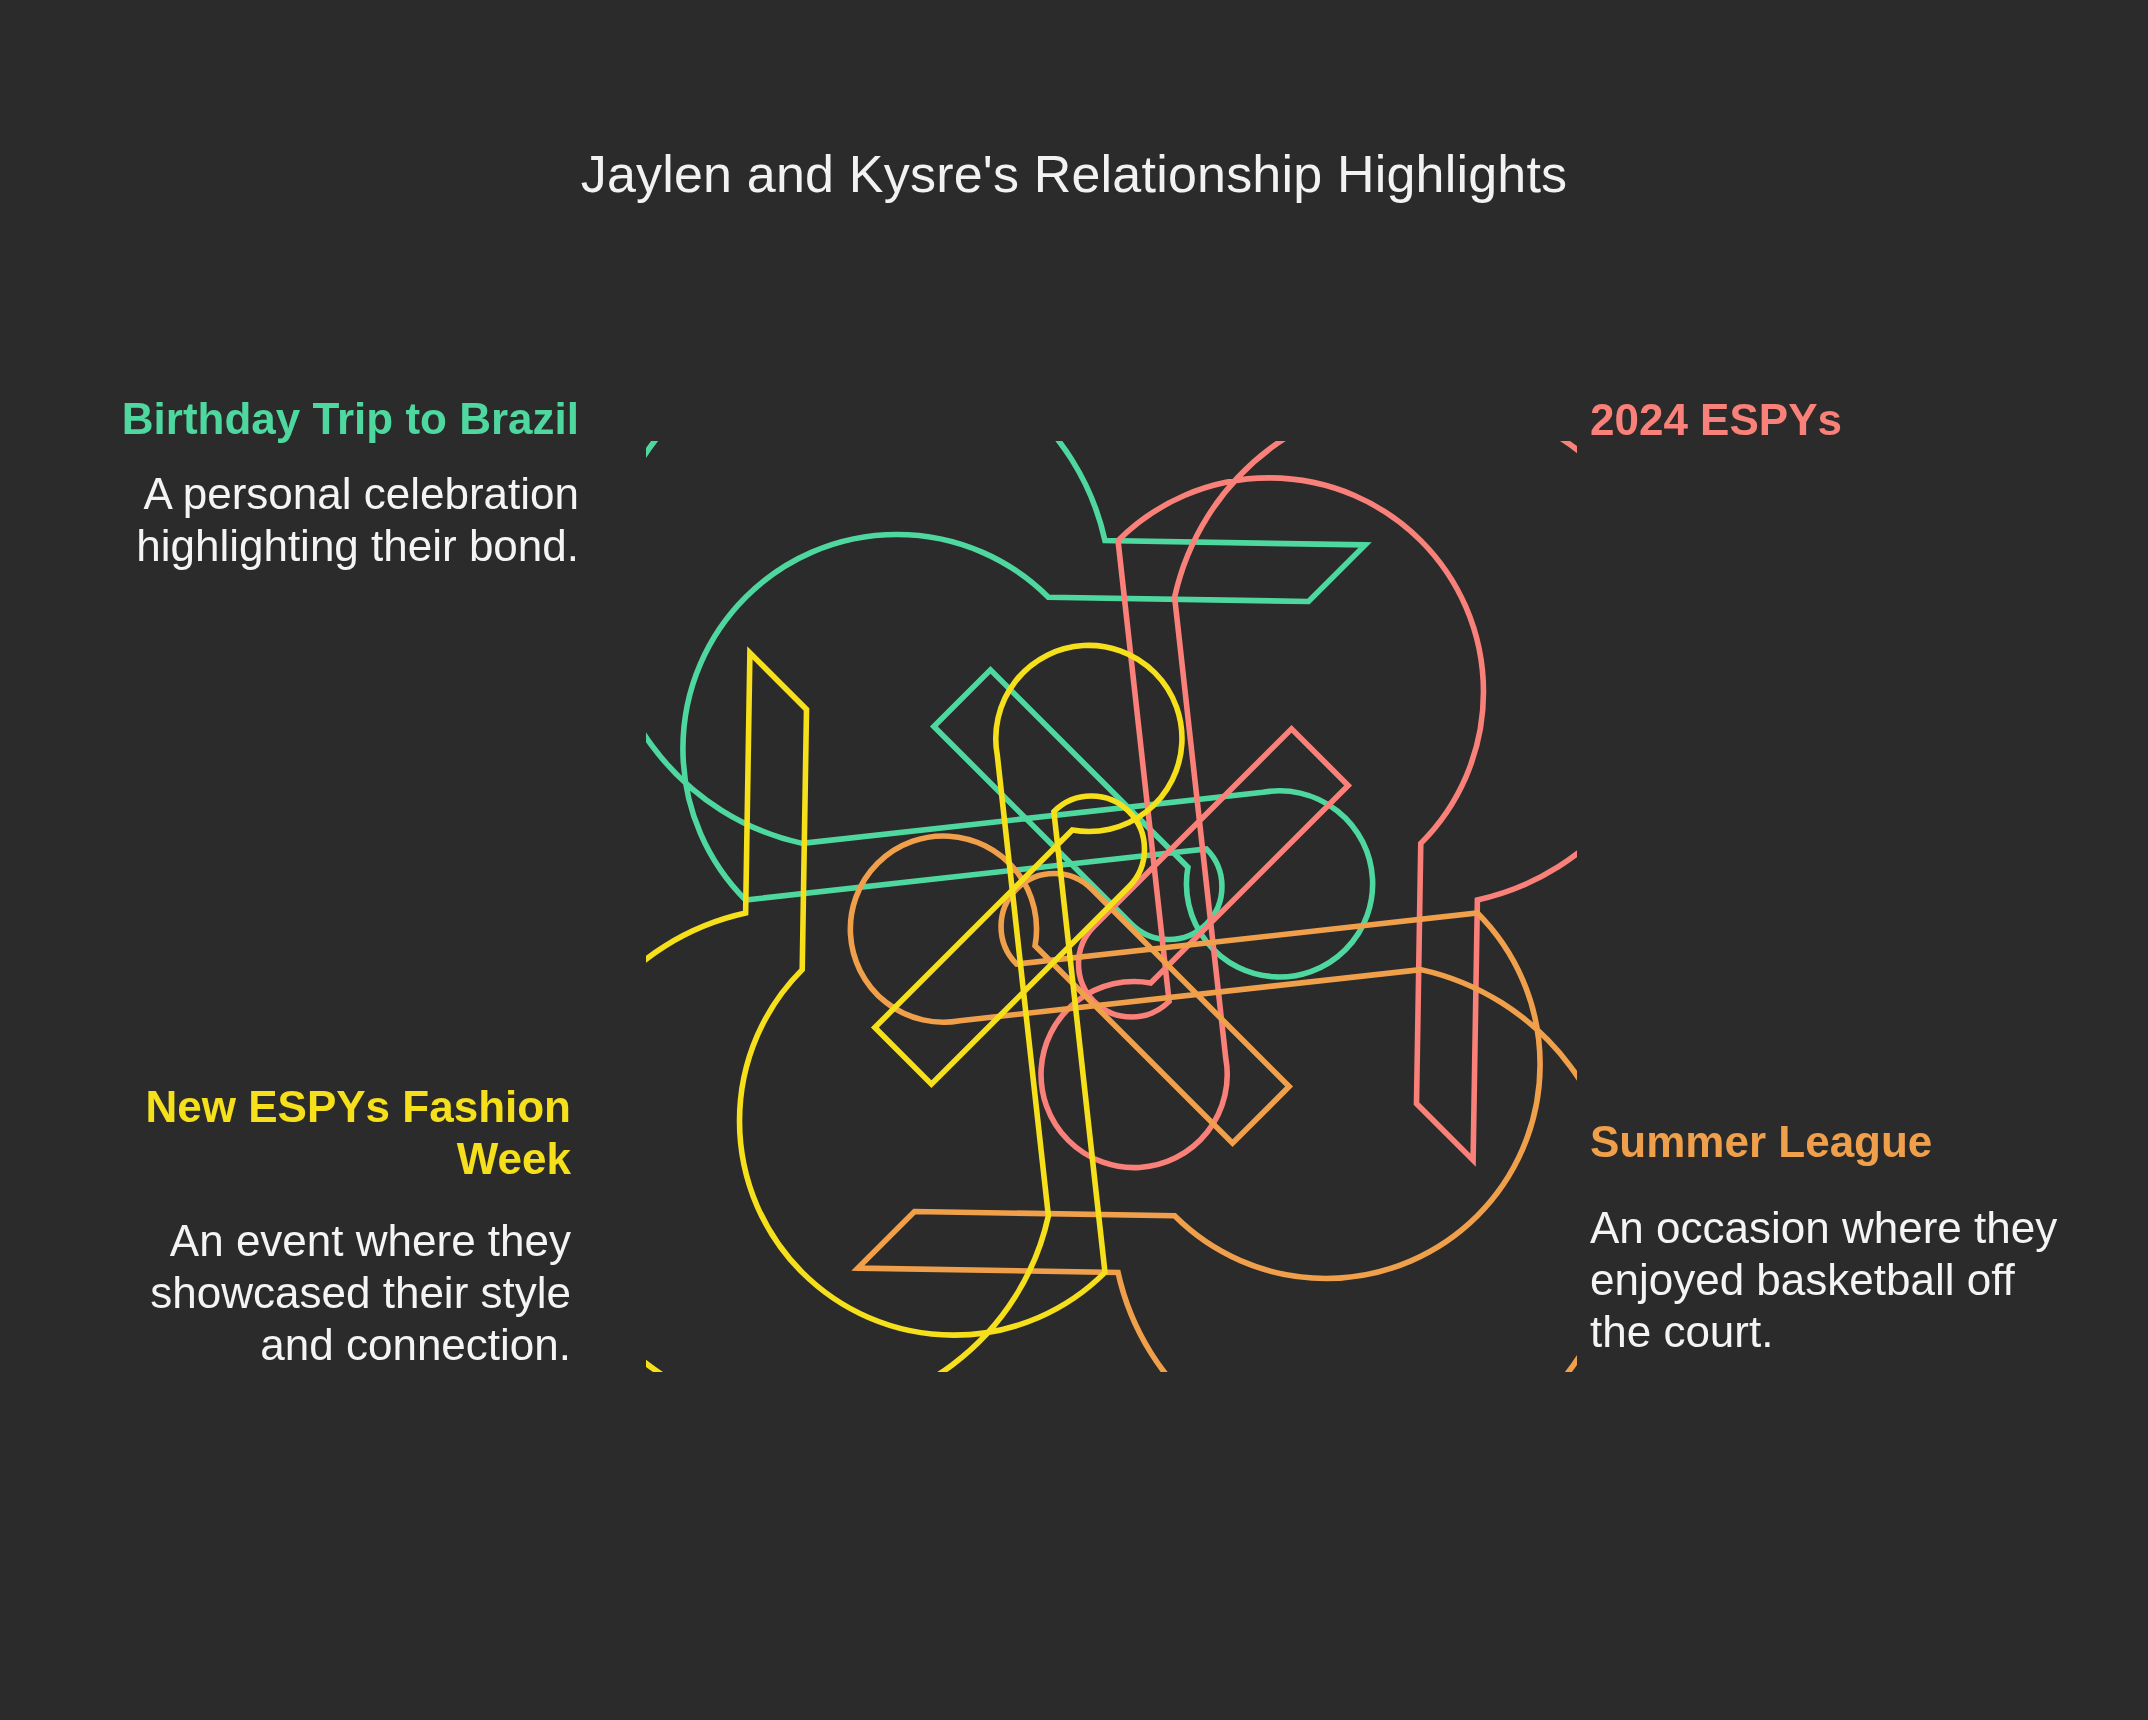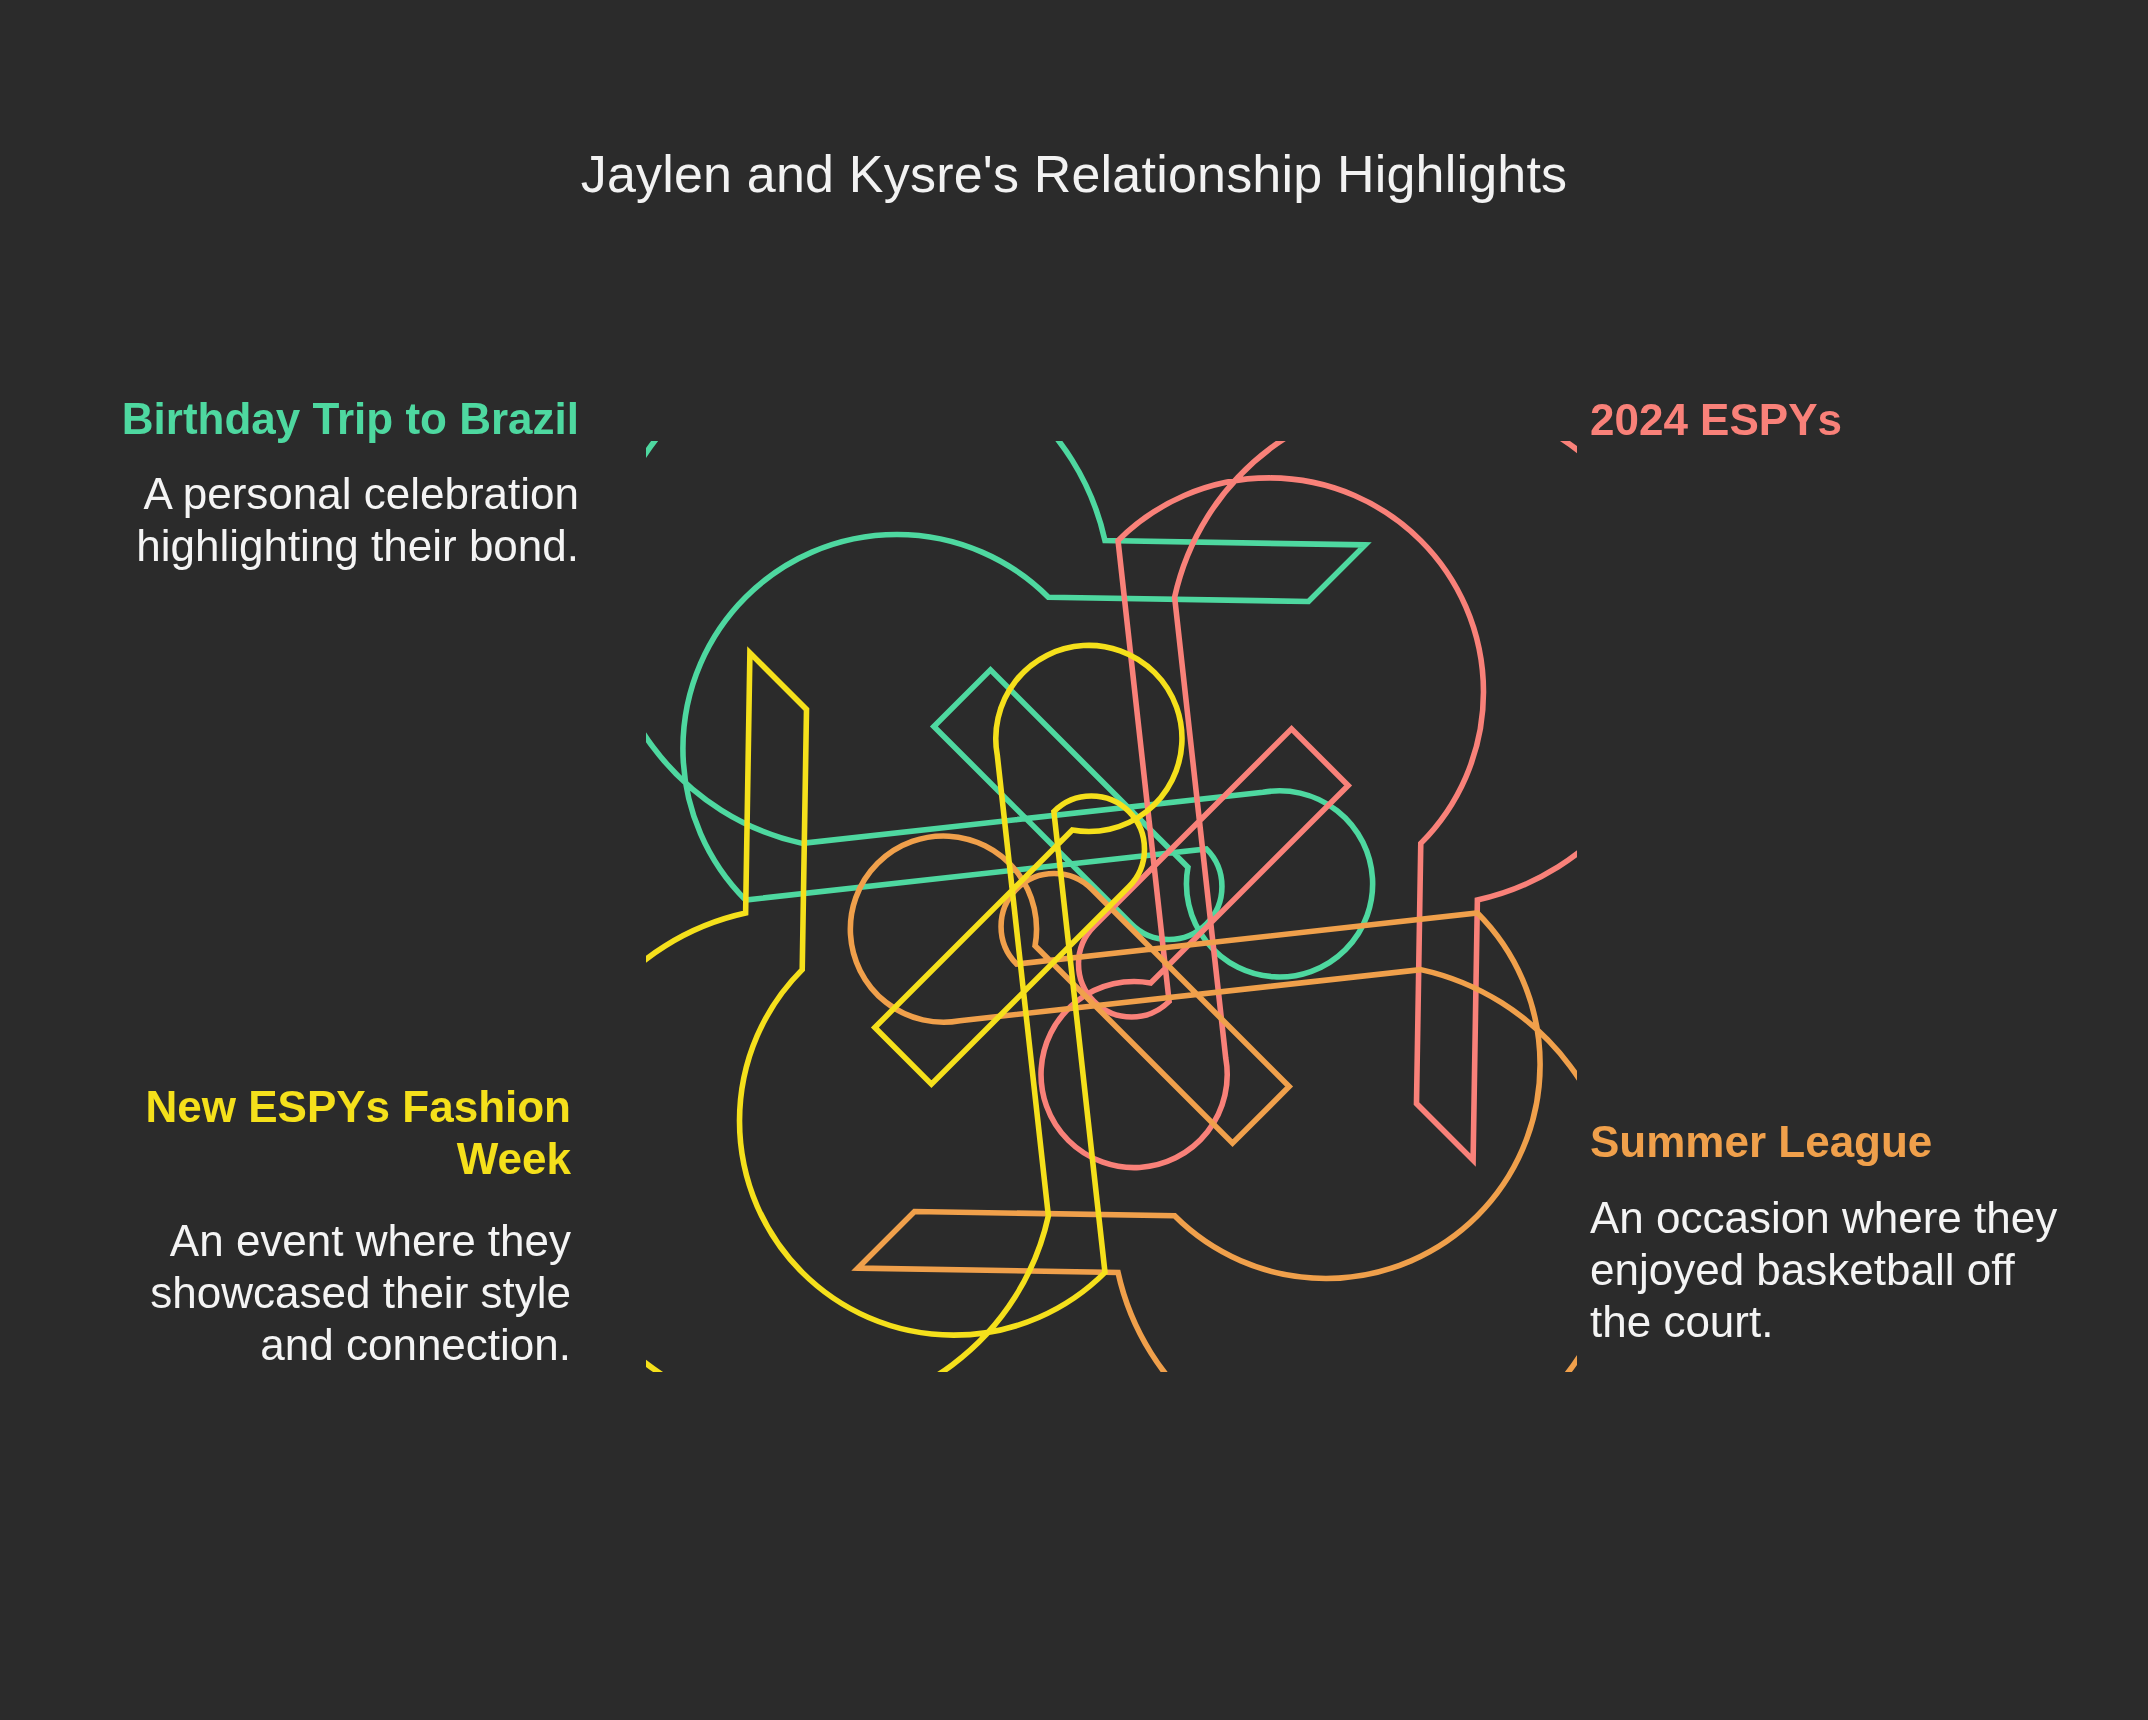--- a/index.html
+++ b/index.html
@@ -53,21 +53,21 @@
     color: #f4f4f4;
     margin: 0;
   }
 
   #block-tl { left: 92px;  top: 365px;  }
   #block-tr { left: 1590px; top: 394px;  }
   #block-bl { left: 84px;  top: 1053px; }
   #block-br { left: 1590px; top: 1116px; }
 
   #block-tr .block-heading { margin-bottom: 25px; }
-  #block-br .block-heading { margin-bottom: 24px; }
+  #block-br .block-heading { margin-bottom: 34px; }
   #block-bl .block-heading { margin-bottom: 30px; }
 
   
   #knot-wrap {
     position: absolute;
     left: 646px;
     top: 441px;
     width: 931px;
     height: 931px;
   }

